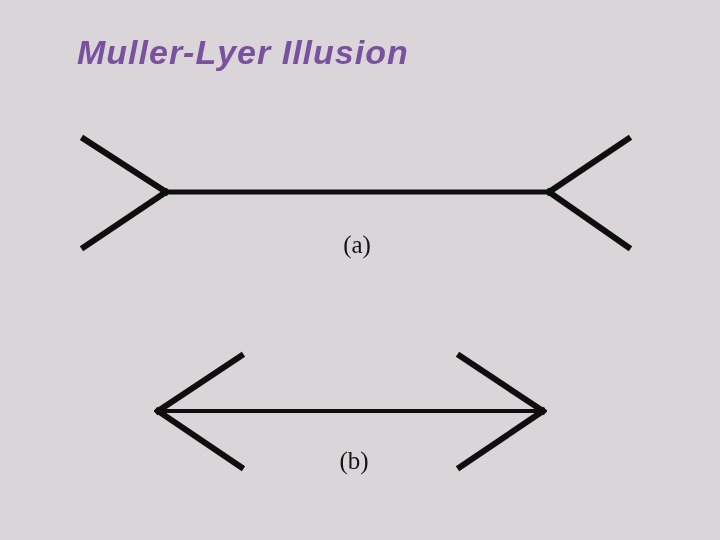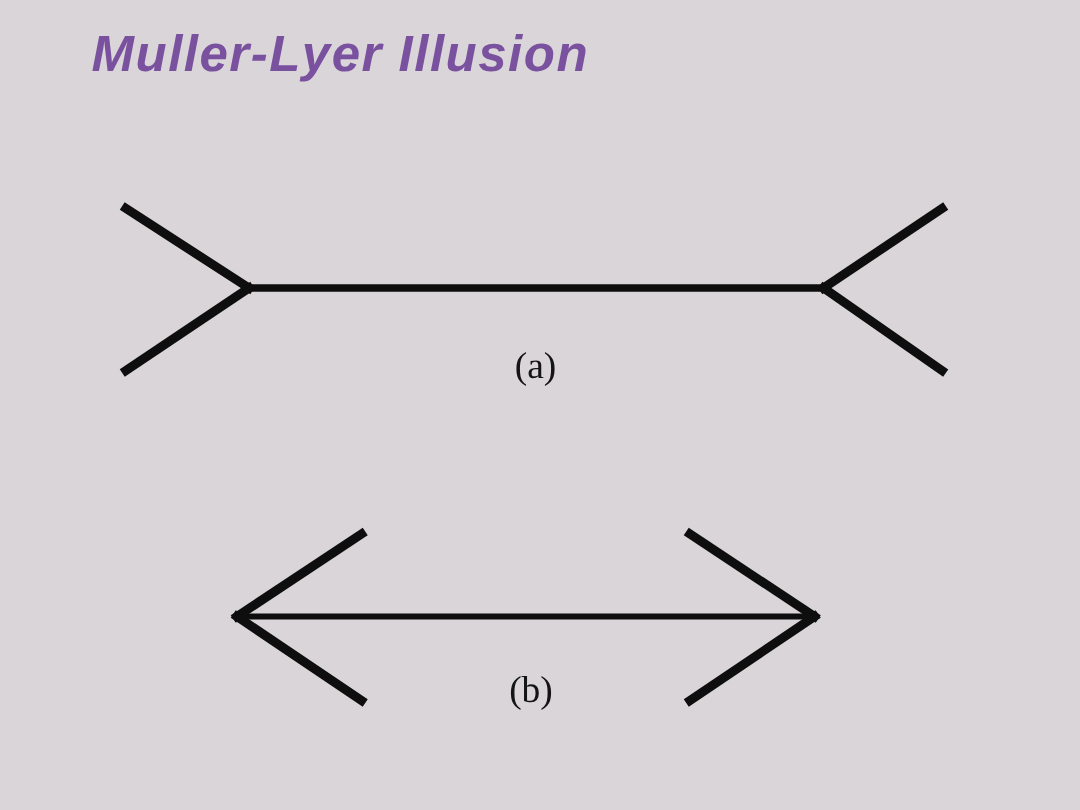--- a/index.html
+++ b/index.html
@@ -11,21 +11,21 @@
     height: 540px;
     position: relative;
     overflow: hidden;
     background: #d9d5d8;
     font-family: "Liberation Sans", sans-serif;
   }
   .slide-title {
     position: absolute;
     left: 61px;
     top: 14px;
-    margin: 0;
+    margin: 16px;
     font-family: "Liberation Sans", sans-serif;
     font-style: italic;
     font-weight: bold;
     font-size: 34px;
     line-height: 44px;
     letter-spacing: 1px;
     color: #7a519e;
   }
   svg.figures-canvas {
     position: absolute;

